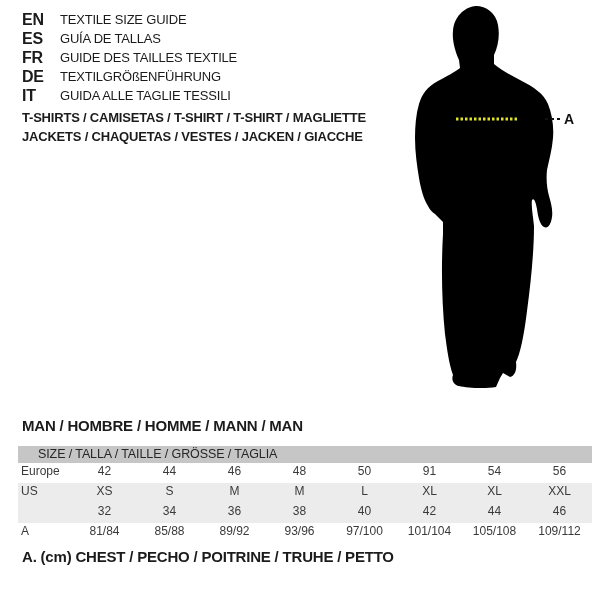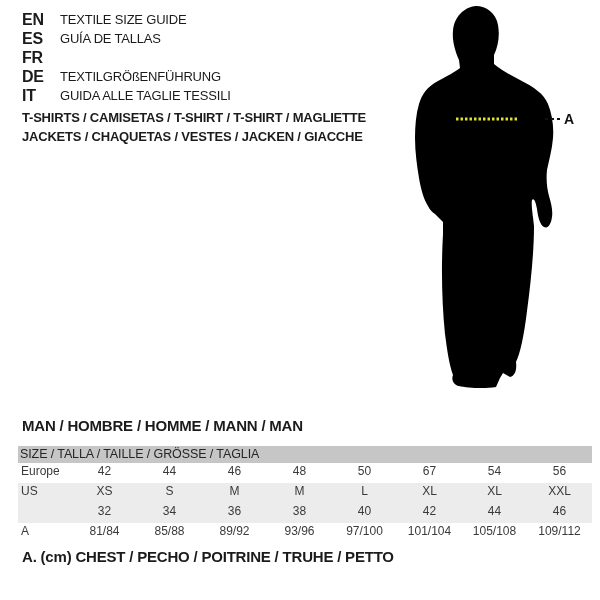--- a/index.html
+++ b/index.html
@@ -20,21 +20,21 @@
   
   .figure { position:absolute; left:405px; top:4px; width:170px; height:390px; }
   .figure path { fill:var(--silhouette,#000); }
   .measure-label { font-family:"Liberation Sans", sans-serif; font-size:14px; font-weight:700; fill:#111; }
 
   
   .section-title { position:absolute; left:22px; top:417px; font-size:15px; font-weight:700; letter-spacing:-0.2px; }
 
   
   .size-table { position:absolute; left:18px; top:446px; width:574px; font-size:12px; }
-  .thead { height:17px; line-height:17px; background:var(--header_bg,#c6c6c6); padding-left:2px;
+  .thead { height:17px; line-height:17px; background:var(--header_bg,#c6c6c6); padding-left:20px;
            font-size:12.5px; color:#262626; letter-spacing:-0.1px; }
   .trow { display:flex; height:20px; line-height:16px; color:#3a3a3a; }
   .trow.alt { background:var(--row_alt_bg,#ececec);justify-content:flex-end; }
   .tlabel { width:54px; padding-left:3px; text-align:left; }
   .tcell { width:65px; text-align:center; }
 
   
   .footnote { position:absolute; left:22px; top:548px; font-size:15px; font-weight:700; letter-spacing:-0.2px; }
 </style>
 </head>
@@ -46,20 +46,21 @@
     <div class="lang-row">
       <span class="lang-code">EN</span>
       <span class="lang-label">TEXTILE SIZE GUIDE</span>
     </div>
     <div class="lang-row">
       <span class="lang-code">ES</span>
       <span class="lang-label">GUÍA DE TALLAS</span>
     </div>
     <div class="lang-row">
       <span class="lang-code">FR</span>
+      <span class="lang-label">GUIDE DES TAILLES TEXTILE</span>
     </div>
     <div class="lang-row">
       <span class="lang-code">DE</span>
       <span class="lang-label">TEXTILGRÖßENFÜHRUNG</span>
     </div>
     <div class="lang-row">
       <span class="lang-code">IT</span>
       <span class="lang-label">GUIDA ALLE TAGLIE TESSILI</span>
     </div>
   </div>
@@ -117,21 +118,21 @@
   <div class="size-table">
     <div class="thead">SIZE / TALLA / TAILLE / GRÖSSE / TAGLIA</div>
 
     <div class="trow">
       <div class="tlabel">Europe</div>
       <div class="tcell">42</div>
       <div class="tcell">44</div>
       <div class="tcell">46</div>
       <div class="tcell">48</div>
       <div class="tcell">50</div>
-      <div class="tcell">67</div>
+      <div class="tcell">91</div>
       <div class="tcell">54</div>
       <div class="tcell">56</div>
     </div>
 
     <div class="trow alt">
       <div class="tlabel">US</div>
       <div class="tcell">XS</div>
       <div class="tcell">S</div>
       <div class="tcell">M</div>
       <div class="tcell">M</div>

